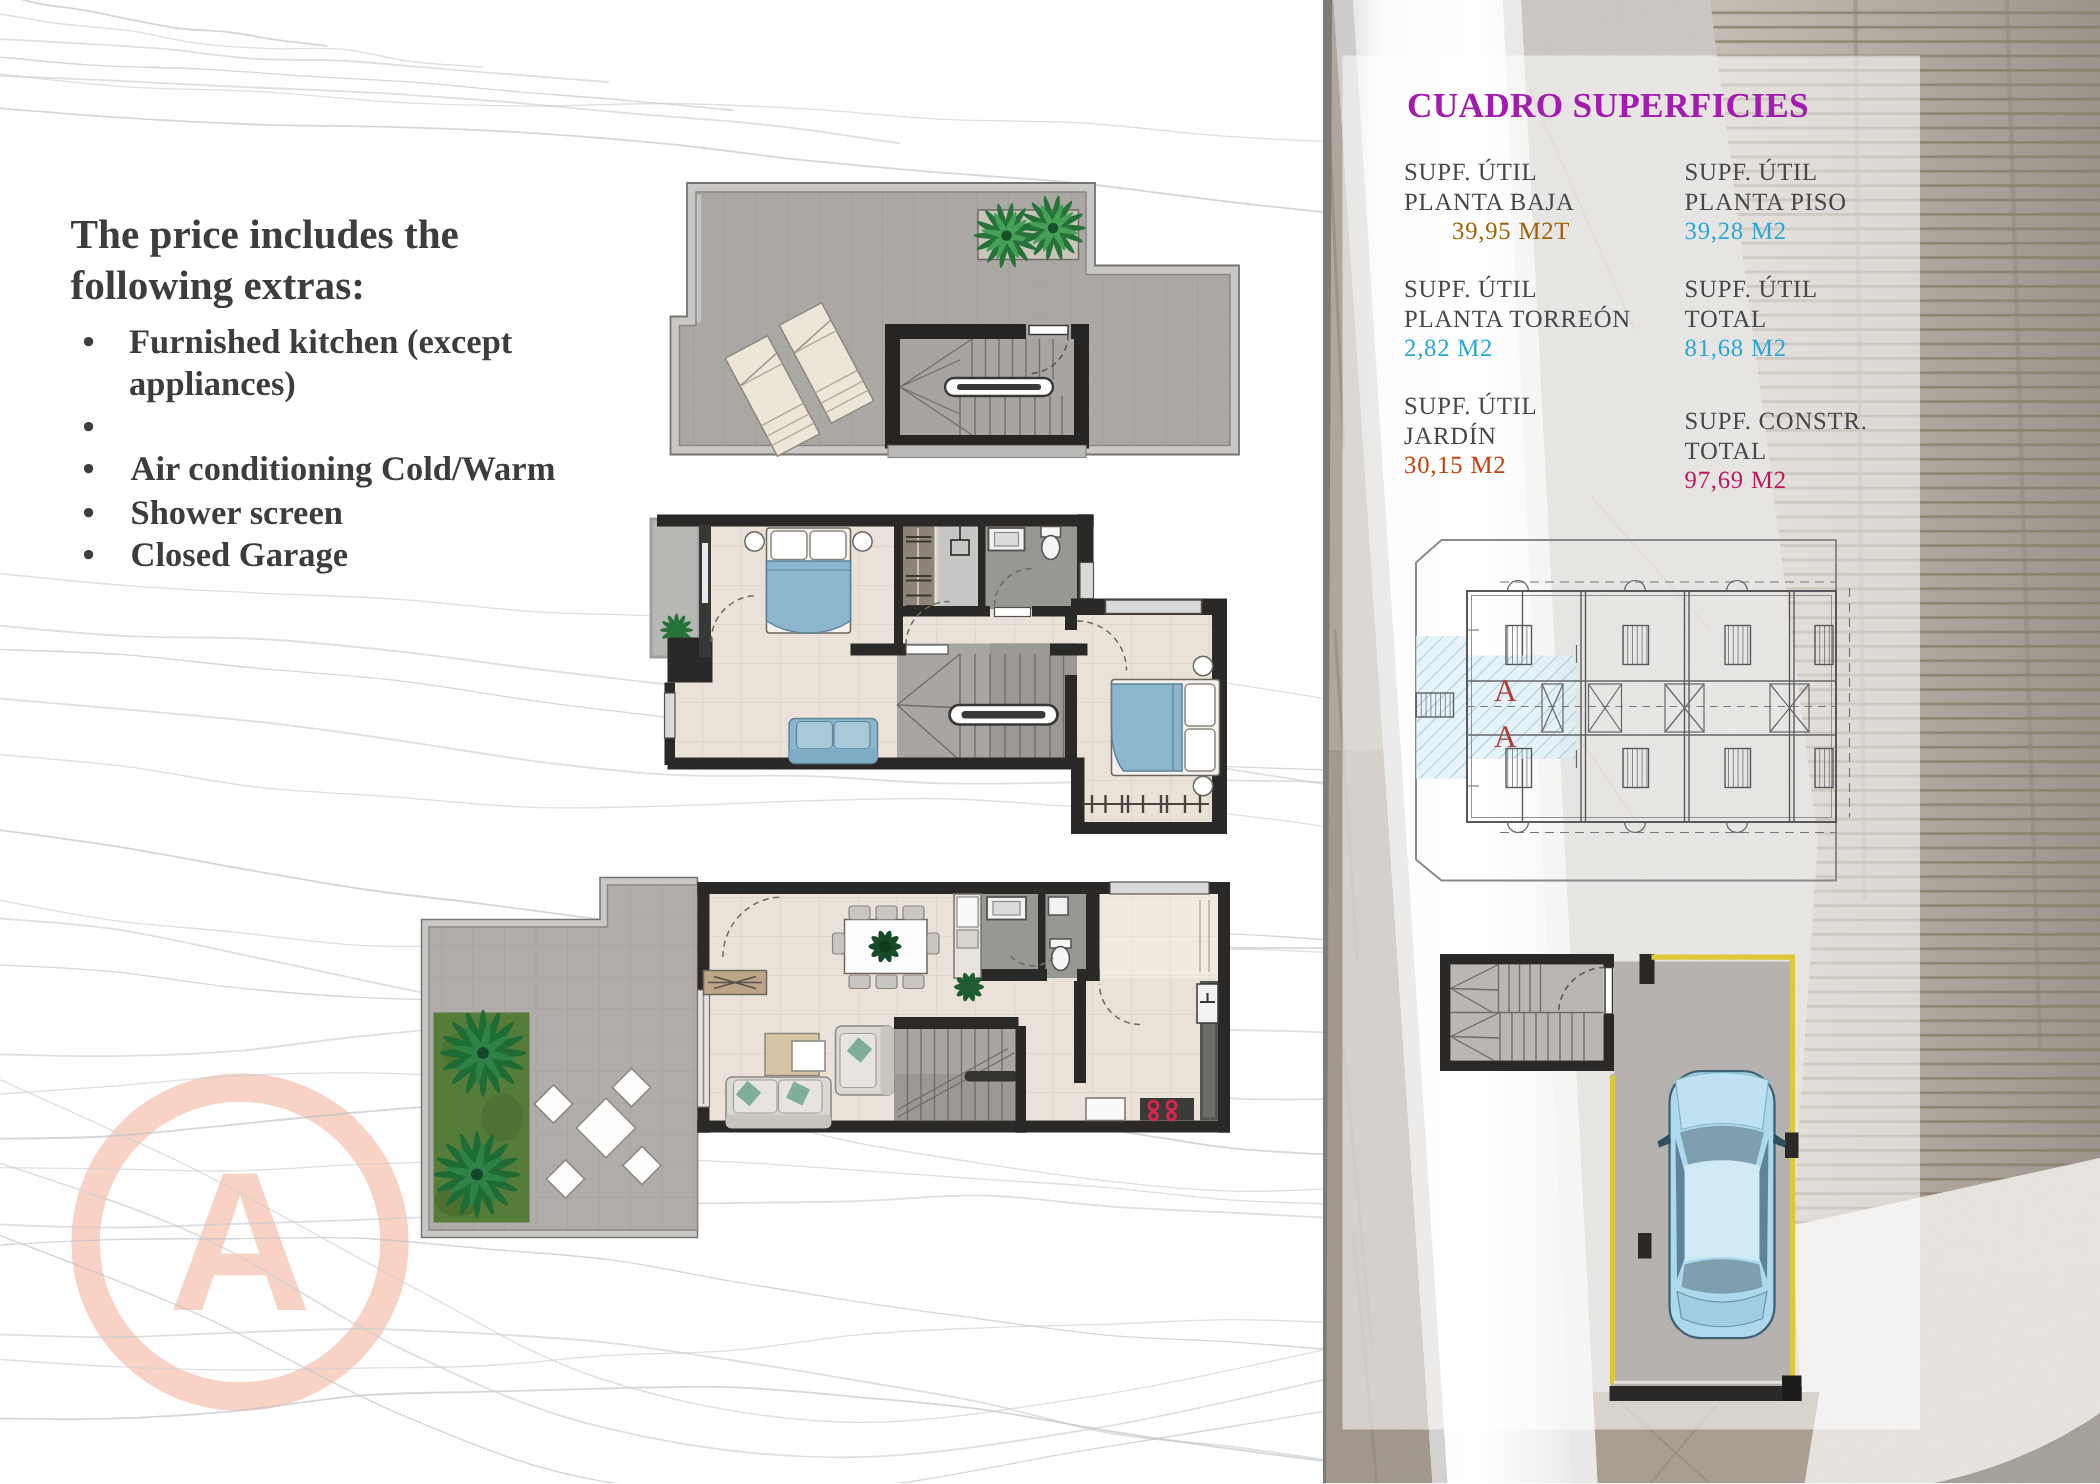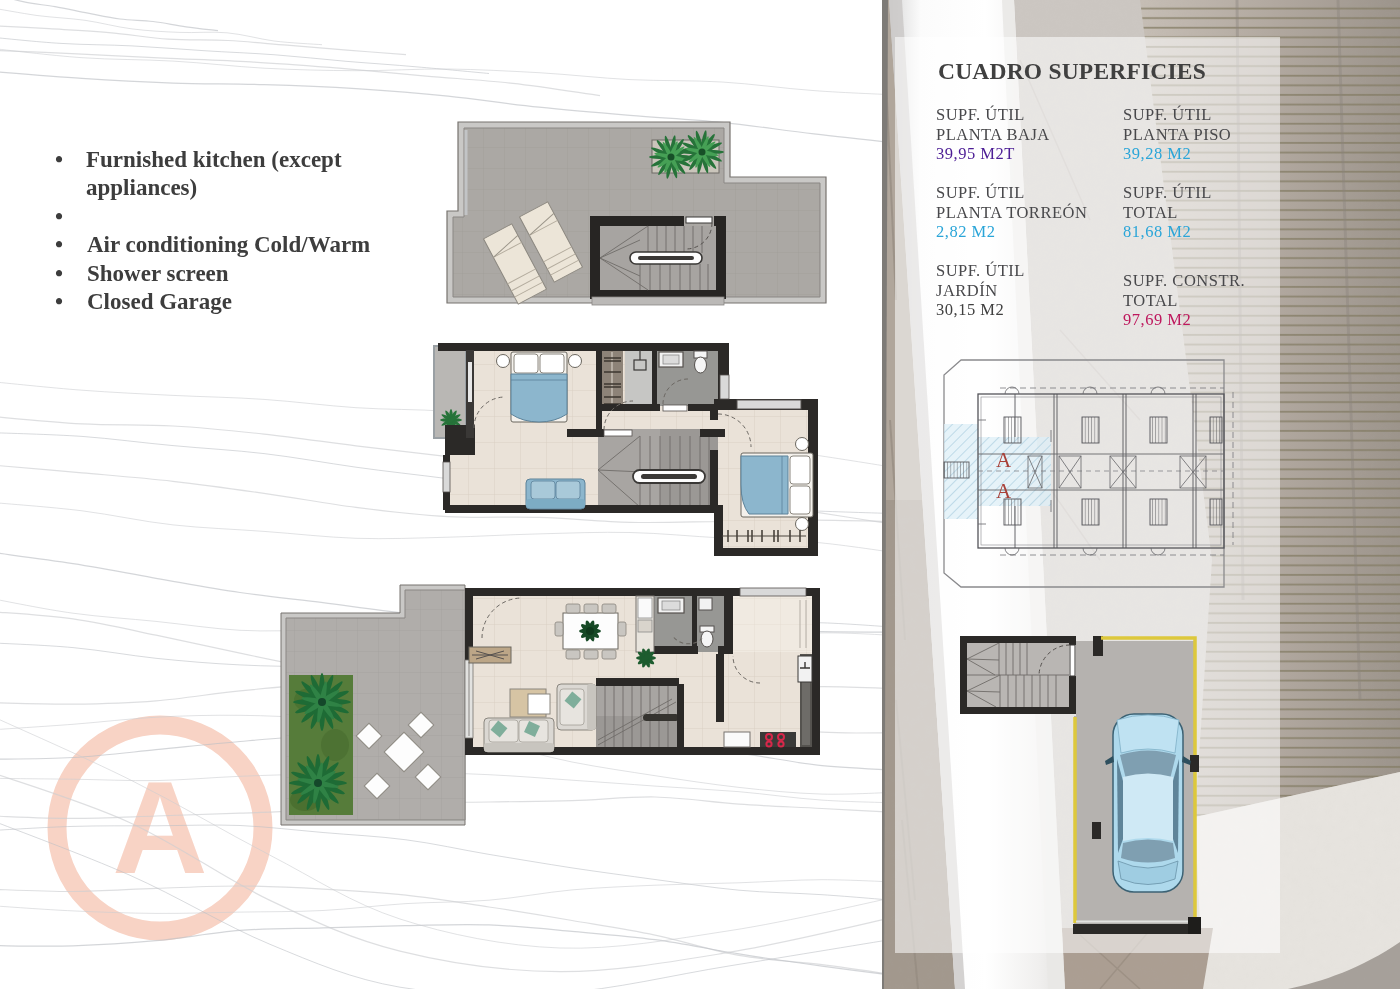--- a/index.html
+++ b/index.html
@@ -205,42 +205,43 @@
     <path d="M-35,-47 L-43,-42 L-42,-38 L-34,-41 Z" fill="#2e4f5e"></path>
     <path d="M35,-47 L43,-42 L42,-38 L34,-41 Z" fill="#2e4f5e"></path>
   </g>
 
   <rect x="1073" y="924" width="128" height="10" fill="#2b2927"></rect>
   <path d="M1076,921.5 H1196" stroke="#e2e2e0" stroke-width="2"></path>
   <rect x="1188" y="917" width="13" height="17" fill="#1e1d1b"></rect>
 </svg>
 
 <div class="abs" style="left:895px;top:58px;width:354px;text-align:center;z-index:3;
-     font-family:'Liberation Serif',serif;font-weight:bold;font-size:23.5px;color:#404040;letter-spacing:0.2px;">CUADRO SUPERFICIES</div>
+     font-family:'Liberation Serif',serif;font-weight:bold;font-size:23.5px;color:#a21caf;letter-spacing:0.2px;">CUADRO SUPERFICIES</div>
 
 <div class="abs" style="left:936px;top:105px;z-index:3;font-size:16.5px;color:#48484b;letter-spacing:0.5px;line-height:19.5px;">
-  SUPF. ÚTIL<br>PLANTA BAJA<br><span style="color:#4c1d95;">39,95 M2T</span></div>
+  SUPF. ÚTIL<br>PLANTA BAJA<br><span style="color:#a16207;margin-left:32px;">39,95 M2T</span></div>
 
 <div class="abs" style="left:1123px;top:105px;z-index:3;font-size:16.5px;color:#48484b;letter-spacing:0.5px;line-height:19.5px;">
   SUPF. ÚTIL<br>PLANTA PISO<br><span style="color:#2aa5d8;text-align:right;">39,28 M2</span></div>
 
 <div class="abs" style="left:936px;top:183px;z-index:3;font-size:16.5px;color:#48484b;letter-spacing:0.5px;line-height:19.5px;">
   SUPF. ÚTIL<br>PLANTA TORREÓN<br><span style="color:#2aa5d8;">2,82 M2</span></div>
 
 <div class="abs" style="left:1123px;top:183px;z-index:3;font-size:16.5px;color:#48484b;letter-spacing:0.5px;line-height:19.5px;">
   SUPF. ÚTIL<br>TOTAL<br><span style="color:#2aa5d8;">81,68 M2</span></div>
 
 <div class="abs" style="left:936px;top:261px;z-index:3;font-size:16.5px;color:#48484b;letter-spacing:0.5px;line-height:19.5px;">
-  SUPF. ÚTIL<br>JARDÍN<br><span style="color:#404040;text-align:center;">30,15 M2</span></div>
+  SUPF. ÚTIL<br>JARDÍN<br><span style="color:#c2410c;text-align:center;">30,15 M2</span></div>
 
 <div class="abs" style="left:1123px;top:271px;z-index:3;font-size:16.5px;color:#48484b;letter-spacing:0.5px;line-height:19.5px;">
   SUPF. CONSTR.<br>TOTAL<br><span style="color:#be185d;">97,69 M2</span></div>
 
 <div class="abs" style="left:47px;top:139px;width:400px;z-index:2;color:#3d3d3d;font-family:'Liberation Serif',serif;font-weight:bold;">
 
+  <div style="font-size:27.5px;line-height:34px;">The price includes the<br>following extras:</div>
 
   <div style="font-size:23px;line-height:28.4px;margin-top:7px;">
     <div style="display:flex;">
           <span style="width:32px;padding-left:8px;">•</span>
           <span>Furnished kitchen (except appliances)</span>
         </div>
     <div style="display:flex;">
           <span style="width:32px;padding-left:8px;">•</span>
         </div>
     <div style="display:flex;">

